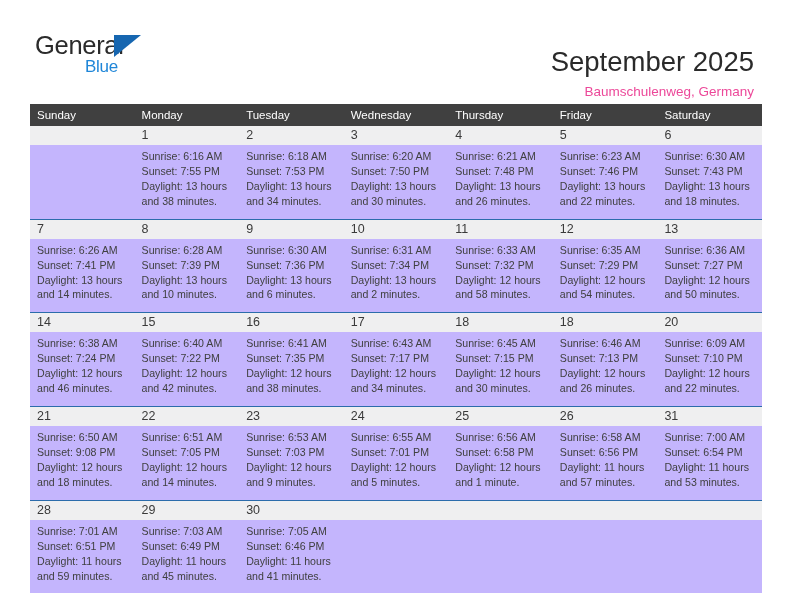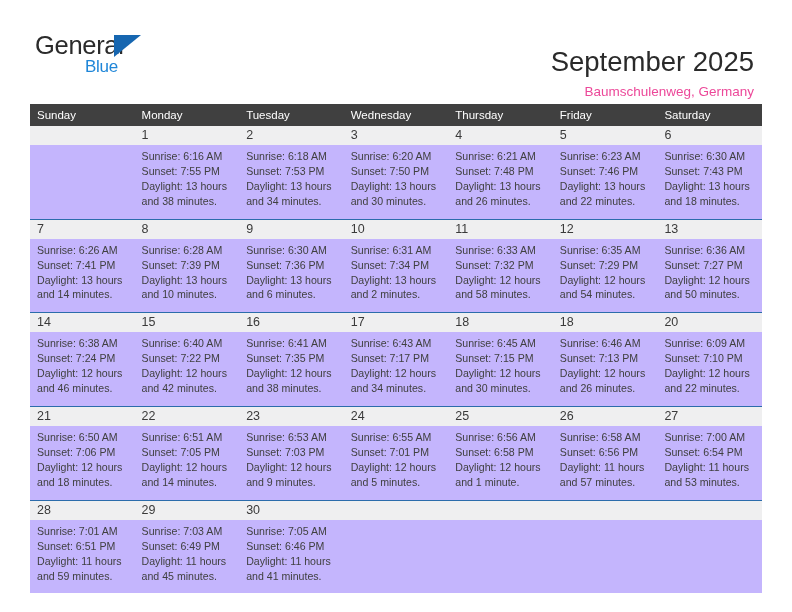--- a/index.html
+++ b/index.html
@@ -343,26 +343,26 @@
           </td>
         </tr>
 
         <tr class="daynum-row">
           <td>21</td>
           <td>22</td>
           <td>23</td>
           <td>24</td>
           <td>25</td>
           <td>26</td>
-          <td>27</td>
+          <td>31</td>
         </tr>
         <tr class="info-row">
           <td>
             <span class="info-line">Sunrise: 6:50 AM</span>
-            <span class="info-line">Sunset: 7:06 PM</span>
+            <span class="info-line">Sunset: 9:08 PM</span>
             <span class="info-line">Daylight: 12 hours</span>
             <span class="info-line">and 18 minutes.</span>
           </td>
           <td>
             <span class="info-line">Sunrise: 6:51 AM</span>
             <span class="info-line">Sunset: 7:05 PM</span>
             <span class="info-line">Daylight: 12 hours</span>
             <span class="info-line">and 14 minutes.</span>
           </td>
           <td>

